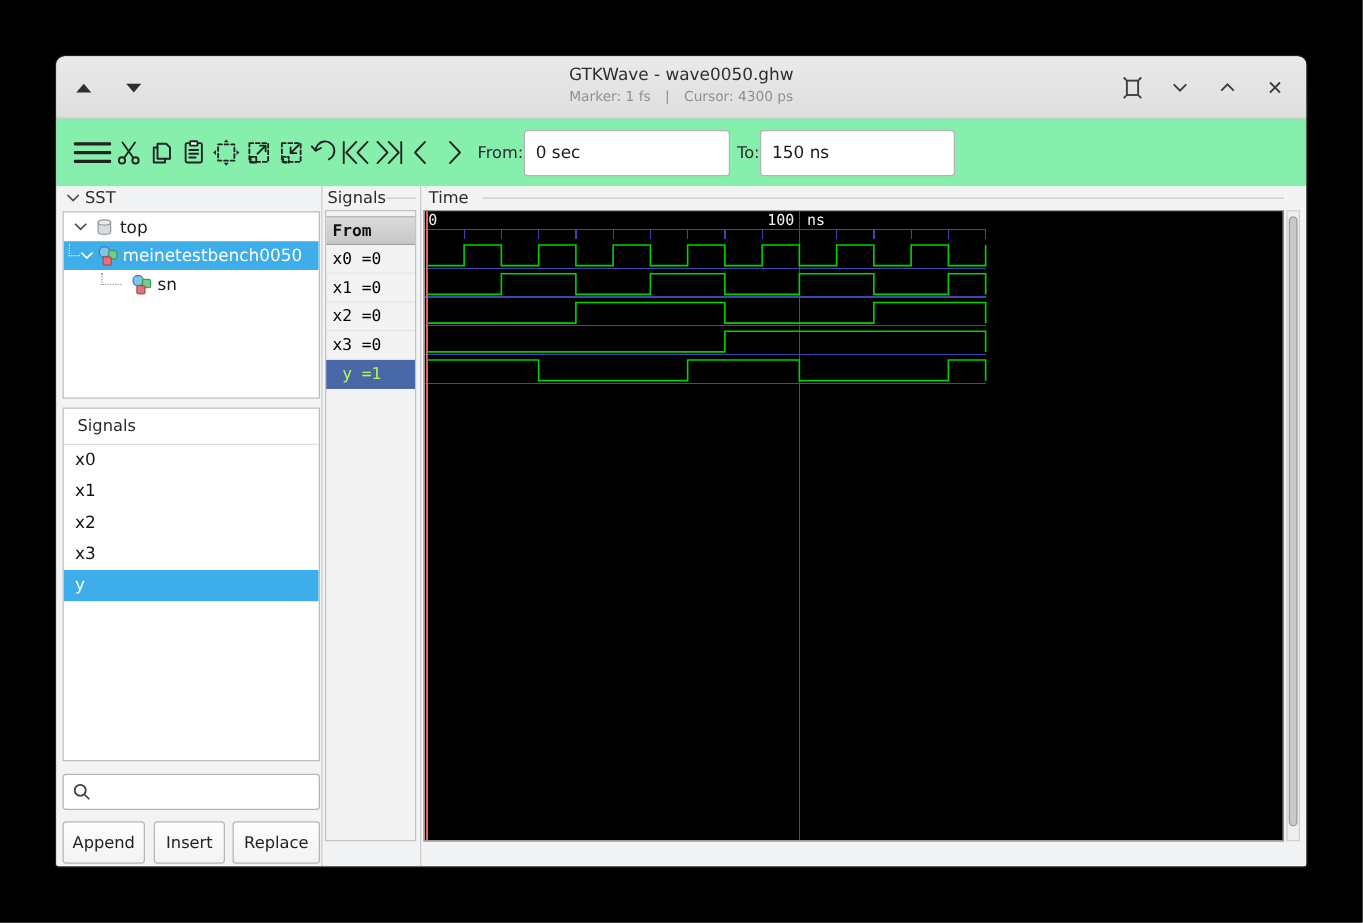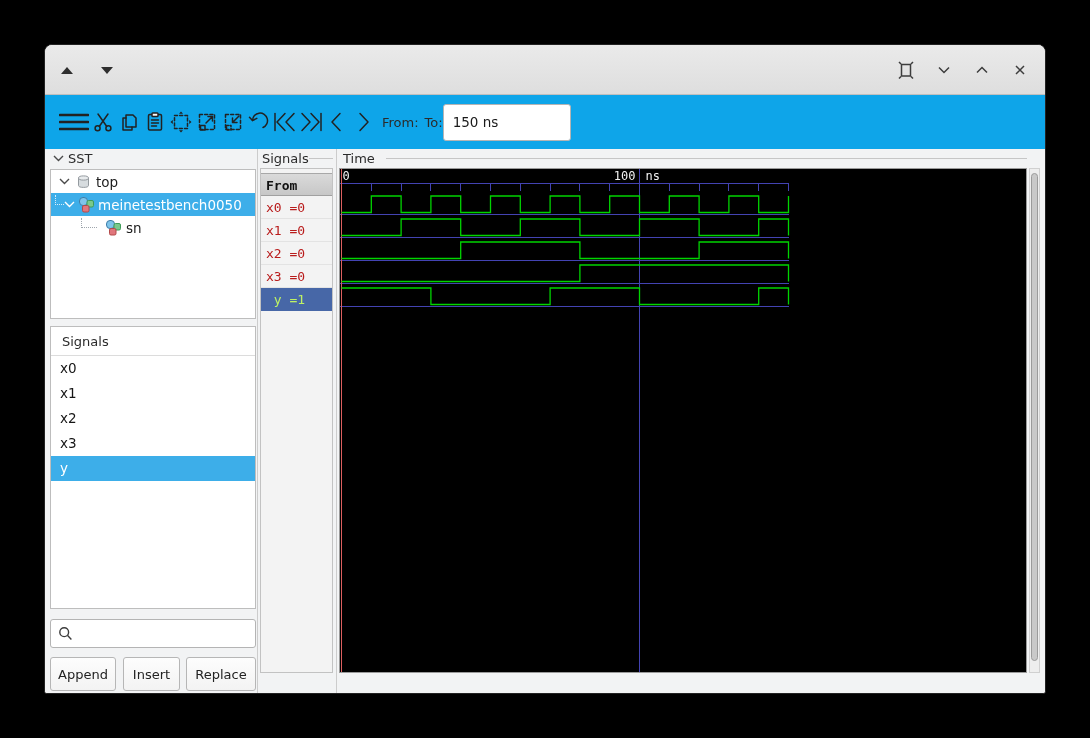--- a/index.html
+++ b/index.html
@@ -16,30 +16,30 @@
   .tri-down { width:0;height:0;border-left:6px solid transparent;border-right:6px solid transparent;border-top:7px solid #2e2e2e; }
   .tb-center { position:absolute; left:0; right:0; top:7px; text-align:center; }
   .tb-title { font-size:13.5px; color:#2d2d2d; }
   .tb-sub { font-size:11px; color:#8f8f8f; margin-top:3px; }
   .tb-sub span { margin:0 4px; }
   .tb-right { position:absolute; right:14px; top:0; height:50px; display:flex; align-items:center; gap:16px; }
   .tb-ico { width:22px; height:22px; display:flex; align-items:center; justify-content:center; }
   .tb-ico svg { stroke:#3d3d3d; fill:none; stroke-width:1.5; }
 
   
-  .toolbar { position:absolute; left:0; top:50px; width:100%; height:54px; background:#0ea5e9;
+  .toolbar { position:absolute; left:0; top:50px; width:100%; height:54px; background:#86efac;
              display:flex; align-items:center; padding-left:13px; }
   .tool { width:26px; height:26px; display:flex; align-items:center; justify-content:center; flex:0 0 auto; }
   .tool.wide { width:32px; }
   .tool svg { stroke:#222; fill:none; stroke-width:1.5; stroke-linecap:round; stroke-linejoin:round; }
   .tb-label { font-size:13px; color:#2b2b2b; flex:0 0 auto; margin-left:6px; }
   .tb-input { height:37px; border:1px solid #b4b4b4; border-radius:3px; background:#fff; color:#1a1a1a;
               font-size:13.5px; font-family:inherit; padding:0 9px; flex:0 0 auto; }
   .inp-from { width:165px; }
-  .inp-to { width:128px; }
+  .inp-to { width:156px; }
 
   
   .content { position:absolute; left:0; top:104px; right:0; bottom:0; background:#f2f3f4; }
   .vsash { position:absolute; top:0; bottom:0; width:1px; background:#cccccc; }
   .frame-label { position:absolute; font-size:13px; color:#2b2b2b; }
   .frame-line { position:absolute; height:1px; background:#c6c6c6; }
 
   
   .sst-head { position:absolute; left:8px; top:2px; display:flex; align-items:center; gap:4px; font-size:13px; color:#2b2b2b; }
   .box { position:absolute; background:#fff; border:1px solid #bdbdbd; }
@@ -65,21 +65,21 @@
           display:flex; align-items:center; justify-content:center; font-family:inherit; }
 
   
   .vals-panel { position:absolute; left:215px; top:19px; width:73px; height:505px;
                 background:#f3f3f3; border:1px solid #c2c2c2; }
   .vals-inner { position:absolute; left:0; right:0; top:4px; }
   .time-head { height:23px; line-height:23px; padding-left:5px; background:linear-gradient(#dadada,#c7c7c7);
                border-top:1px solid #a8a8a8; border-bottom:1px solid #a0a0a0;
                font-family:"DejaVu Sans Mono","Liberation Mono",monospace; font-weight:bold; font-size:13px; color:#111; }
   .val-row { height:23px; line-height:23px; padding-left:5px; font-family:"DejaVu Sans Mono","Liberation Mono",monospace;
-             font-size:13px; color:#b91c1c; border-bottom:1px solid #e3e3e3; white-space:pre; }
+             font-size:13px; color:#000000; border-bottom:1px solid #e3e3e3; white-space:pre; }
   .val-row.sel { background:#4767a7; color:#bef264; border-bottom-color:#4767a7; }
   .vname { display:inline-block; width:2ch; text-align:right; }
 
   
   .wave-canvas { position:absolute; left:294px; top:19px; width:688px; height:505px; background:#000; border:1px solid #9a9a9a; }
   .wave-canvas svg { position:absolute; left:0; top:0; }
   .vscroll { position:absolute; left:984px; top:19px; width:11px; height:505px; background:#eeeeee; border:1px solid #d0d0d0; }
   .vthumb { position:absolute; left:1px; top:4px; width:7px; height:488px; background:#c9c9c9; border:1px solid #9b9b9b; border-radius:4px; }
 </style>
 </head>
@@ -89,20 +89,28 @@
 
   <div class="titlebar">
     <div class="tb-left">
       <div class="tri-btn">
           <div class="tri-up"></div>
         </div>
       <div class="tri-btn">
           <div class="tri-down"></div>
         </div>
     </div>
+    <div class="tb-center">
+      <div class="tb-title">GTKWave - wave0050.ghw</div>
+      <div class="tb-sub">
+        <span>Marker: 1 fs</span>
+        <span>|</span>
+        <span>Cursor: 4300 ps</span>
+      </div>
+    </div>
     <div class="tb-right">
       <div class="tb-ico">
         <svg width="20" height="20" viewBox="0 0 20 20">
           <rect x="5.5" y="4.5" width="9" height="11.5"></rect>
           <path d="M3,2 L5,4 M17,2 L15,4 M3,18.5 L5,16.5 M17,18.5 L15,16.5"></path>
         </svg>
       </div>
       <div class="tb-ico">
         <svg width="18" height="18" viewBox="0 0 18 18">
             <polyline points="4,6.5 9,11.5 14,6.5"></polyline>
@@ -191,20 +199,21 @@
       <svg width="22" height="24" viewBox="0 0 22 24">
           <polyline points="14,3.5 6,12 14,20.5"></polyline>
         </svg>
     </div>
     <div class="tool">
       <svg width="22" height="24" viewBox="0 0 22 24">
           <polyline points="8,3.5 16,12 8,20.5"></polyline>
         </svg>
     </div>
     <span class="tb-label">From:</span>
+    <input class="tb-input inp-from" value="0 sec" style="">
     <span class="tb-label">To:</span>
     <input class="tb-input inp-to" value="150 ns" style="">
 
   </div>
 
   <div class="content">
     <div class="vsash" style="left:212px"></div>
     <div class="vsash" style="left:291px"></div>
 
     <div class="sst-head">

